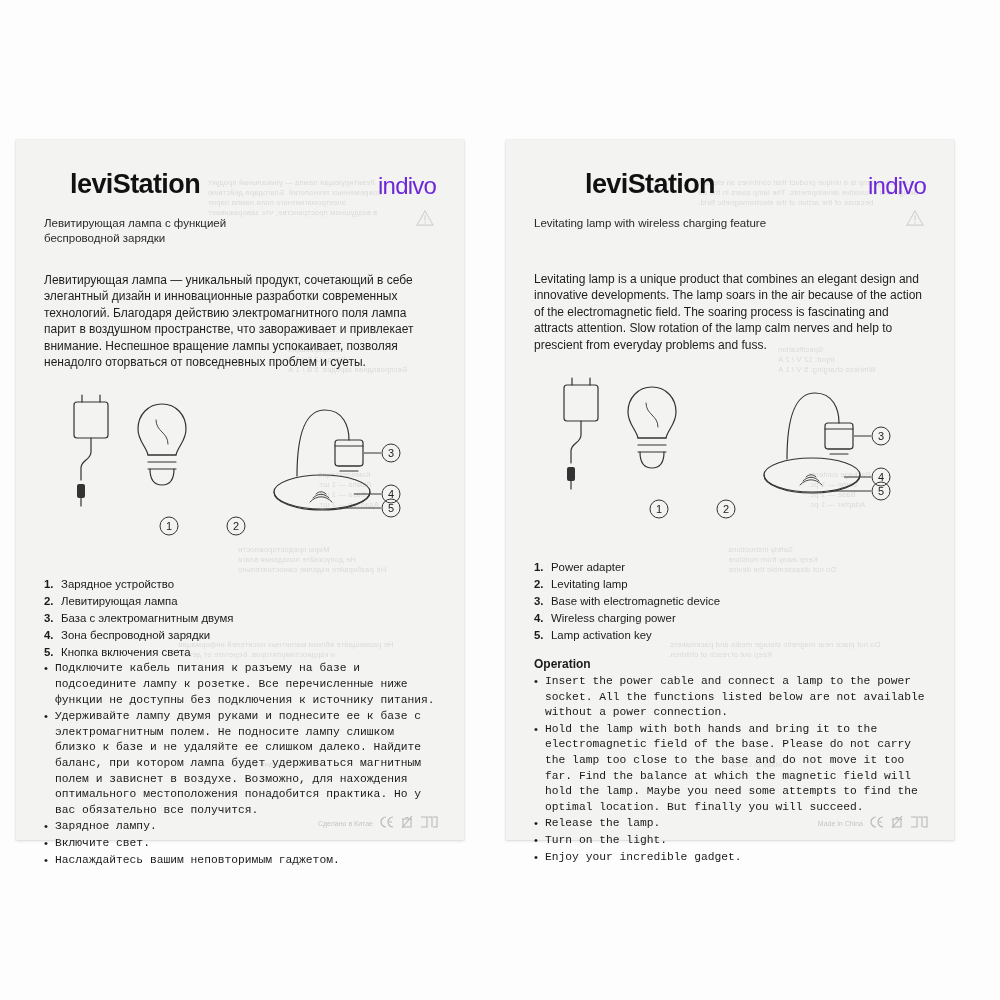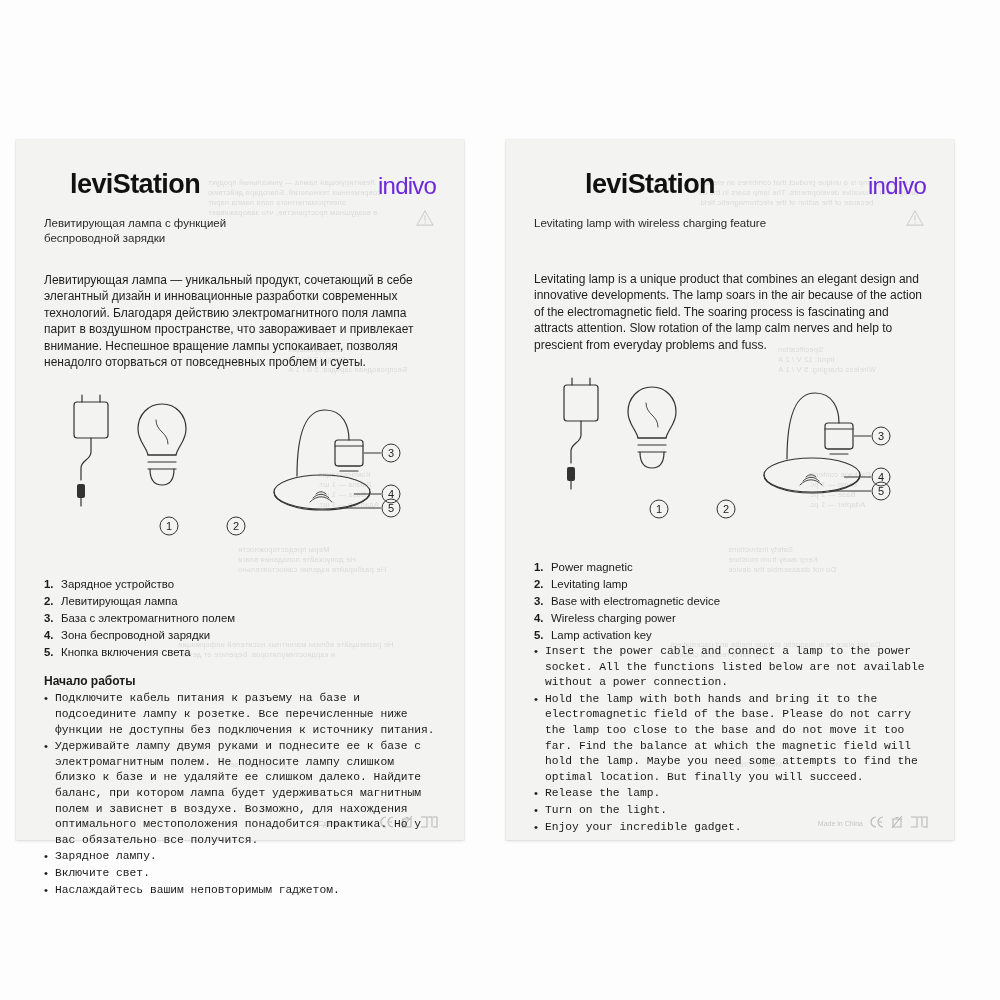--- a/index.html
+++ b/index.html
@@ -243,33 +243,32 @@
         <div class="part-row">
           <span class="part-num">1.</span>
           <span class="part-txt">Зарядное устройство</span>
         </div>
         <div class="part-row">
           <span class="part-num">2.</span>
           <span class="part-txt">Левитирующая лампа</span>
         </div>
         <div class="part-row">
           <span class="part-num">3.</span>
-          <span class="part-txt">База с электромагнитного полем</span>
+          <span class="part-txt">База с электромагнитным двумя</span>
         </div>
         <div class="part-row">
           <span class="part-num">4.</span>
           <span class="part-txt">Зона беспроводной зарядки</span>
         </div>
         <div class="part-row">
           <span class="part-num">5.</span>
           <span class="part-txt">Кнопка включения света</span>
         </div>
       </div>
 
-      <div class="section-title">Начало работы</div>
       <div class="bullets">
         <div class="bullet">
           <span class="bullet-dot">•</span>
           <span class="bullet-txt">Подключите кабель питания к разъему на базе и подсоедините лампу к розетке. Все перечисленные ниже функции не доступны без подключения к источнику питания.</span>
         </div>
         <div class="bullet">
           <span class="bullet-dot">•</span>
           <span class="bullet-txt">Удерживайте лампу двумя руками и поднесите ее к базе с электромагнитным полем. Не подносите лампу слишком близко к базе и не удаляйте ее слишком далеко. Найдите баланс, при котором лампа будет удерживаться магнитным полем и зависнет в воздухе. Возможно, для нахождения оптимального местоположения понадобится практика. Но у вас обязательно все получится.</span>
         </div>
         <div class="bullet">
@@ -375,40 +374,41 @@
             <text x="347" y="114" font-size="11" font-family="Liberation Sans, sans-serif" text-anchor="middle" fill="#222">4</text>
             <circle cx="347" cy="124" r="9" fill="none" stroke="#333" stroke-width="1"></circle>
             <text x="347" y="128" font-size="11" font-family="Liberation Sans, sans-serif" text-anchor="middle" fill="#222">5</text>
           </g>
         </svg>
       </div>
 
       <div class="parts">
         <div class="part-row">
           <span class="part-num">1.</span>
-          <span class="part-txt">Power magnetic</span>
+          <span class="part-txt">Power adapter</span>
         </div>
         <div class="part-row">
           <span class="part-num">2.</span>
           <span class="part-txt">Levitating lamp</span>
         </div>
         <div class="part-row">
           <span class="part-num">3.</span>
           <span class="part-txt">Base with electromagnetic device</span>
         </div>
         <div class="part-row">
           <span class="part-num">4.</span>
           <span class="part-txt">Wireless charging power</span>
         </div>
         <div class="part-row">
           <span class="part-num">5.</span>
           <span class="part-txt">Lamp activation key</span>
         </div>
       </div>
 
+      <div class="section-title">Operation</div>
       <div class="bullets">
         <div class="bullet">
           <span class="bullet-dot">•</span>
           <span class="bullet-txt">Insert the power cable and connect a lamp to the power socket. All the functions listed below are not available without a power connection.</span>
         </div>
         <div class="bullet">
           <span class="bullet-dot">•</span>
           <span class="bullet-txt">Hold the lamp with both hands and bring it to the electromagnetic field of the base. Please do not carry the lamp too close to the base and do not move it too far. Find the balance at which the magnetic field will hold the lamp. Maybe you need some attempts to find the optimal location. But finally you will succeed.</span>
         </div>
         <div class="bullet">

